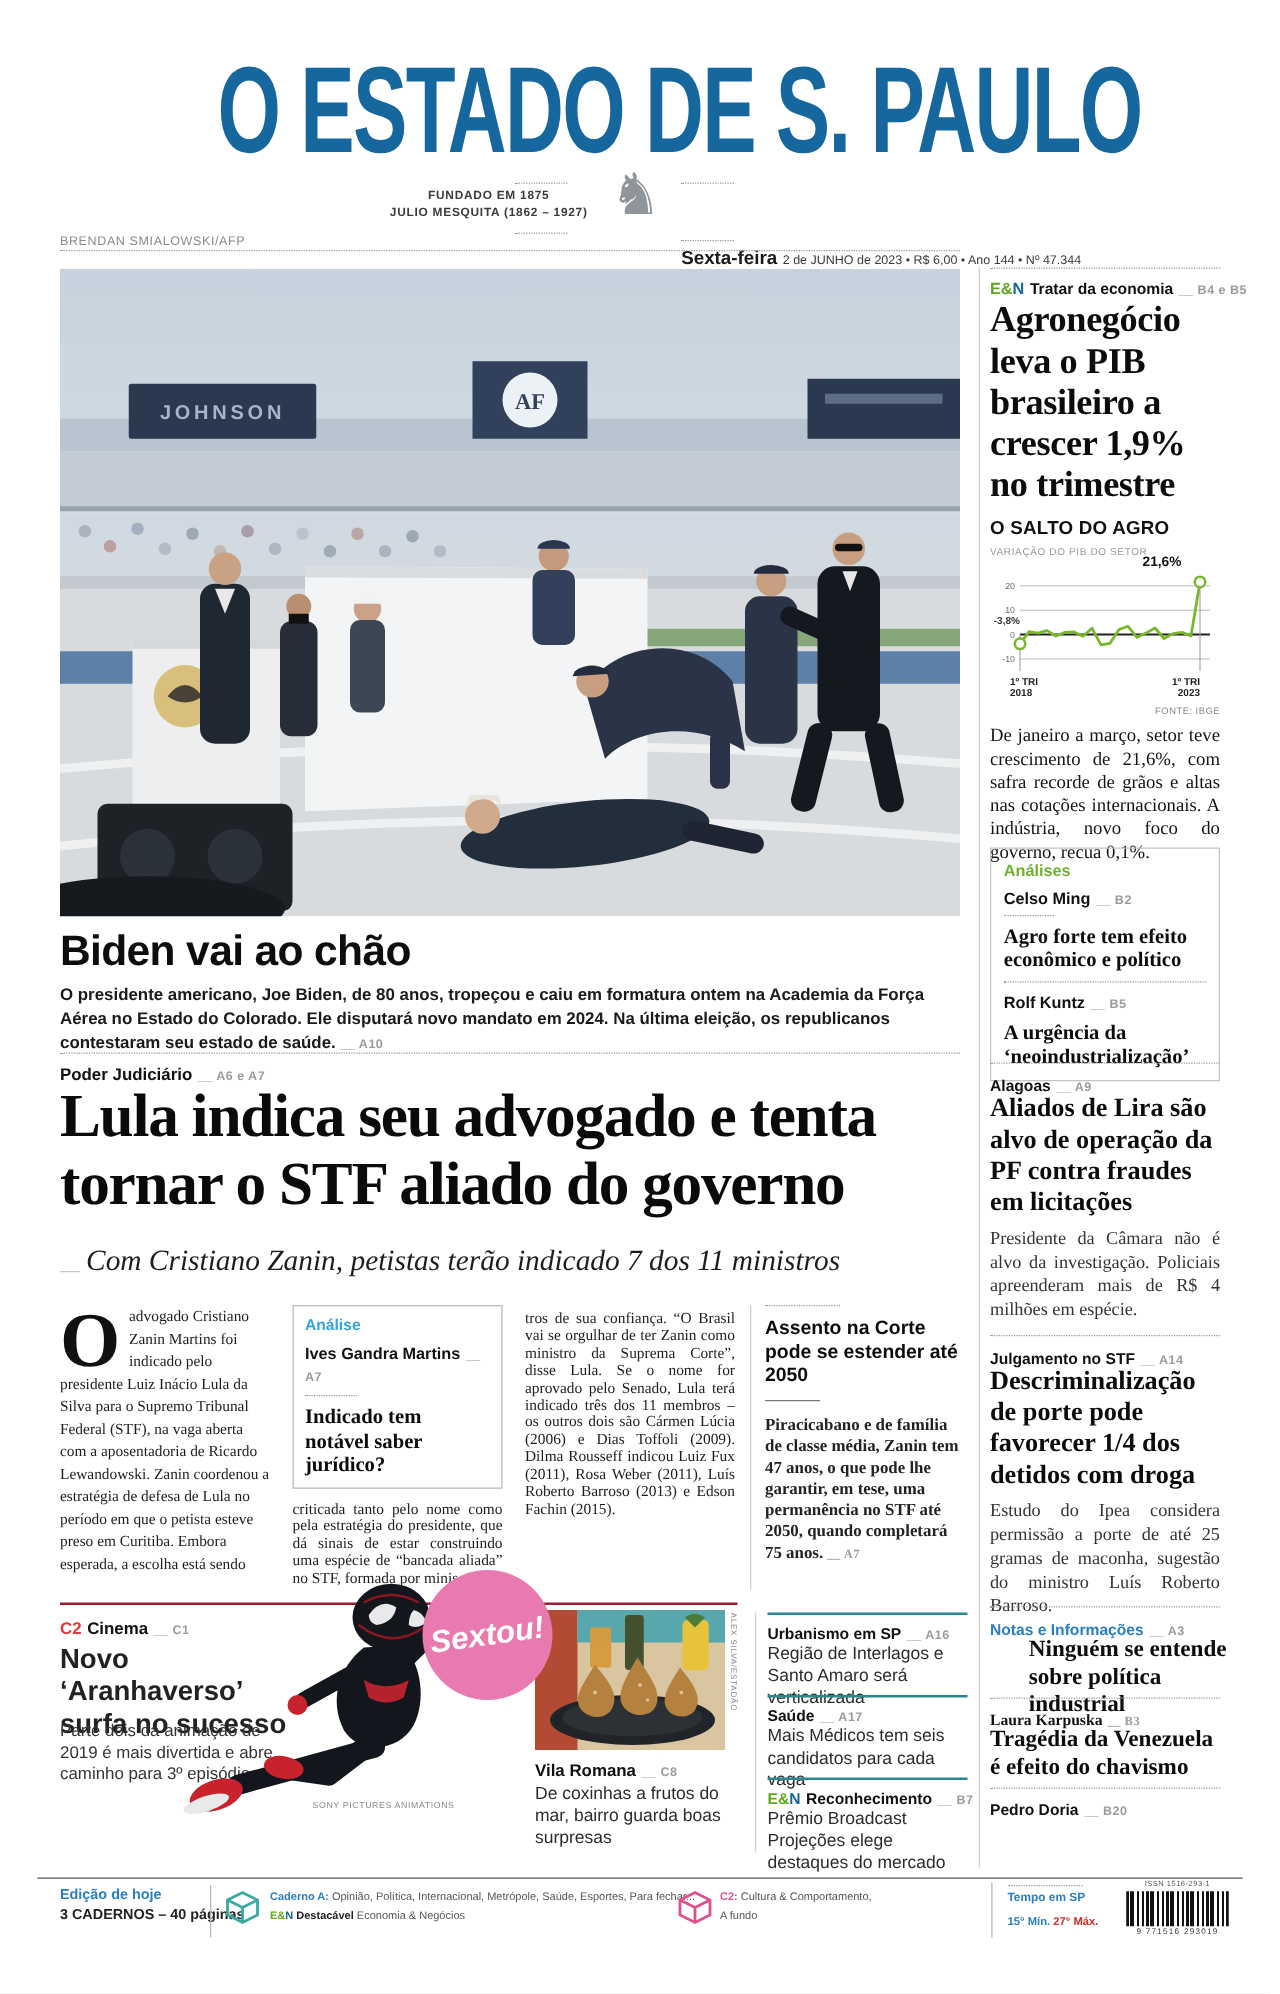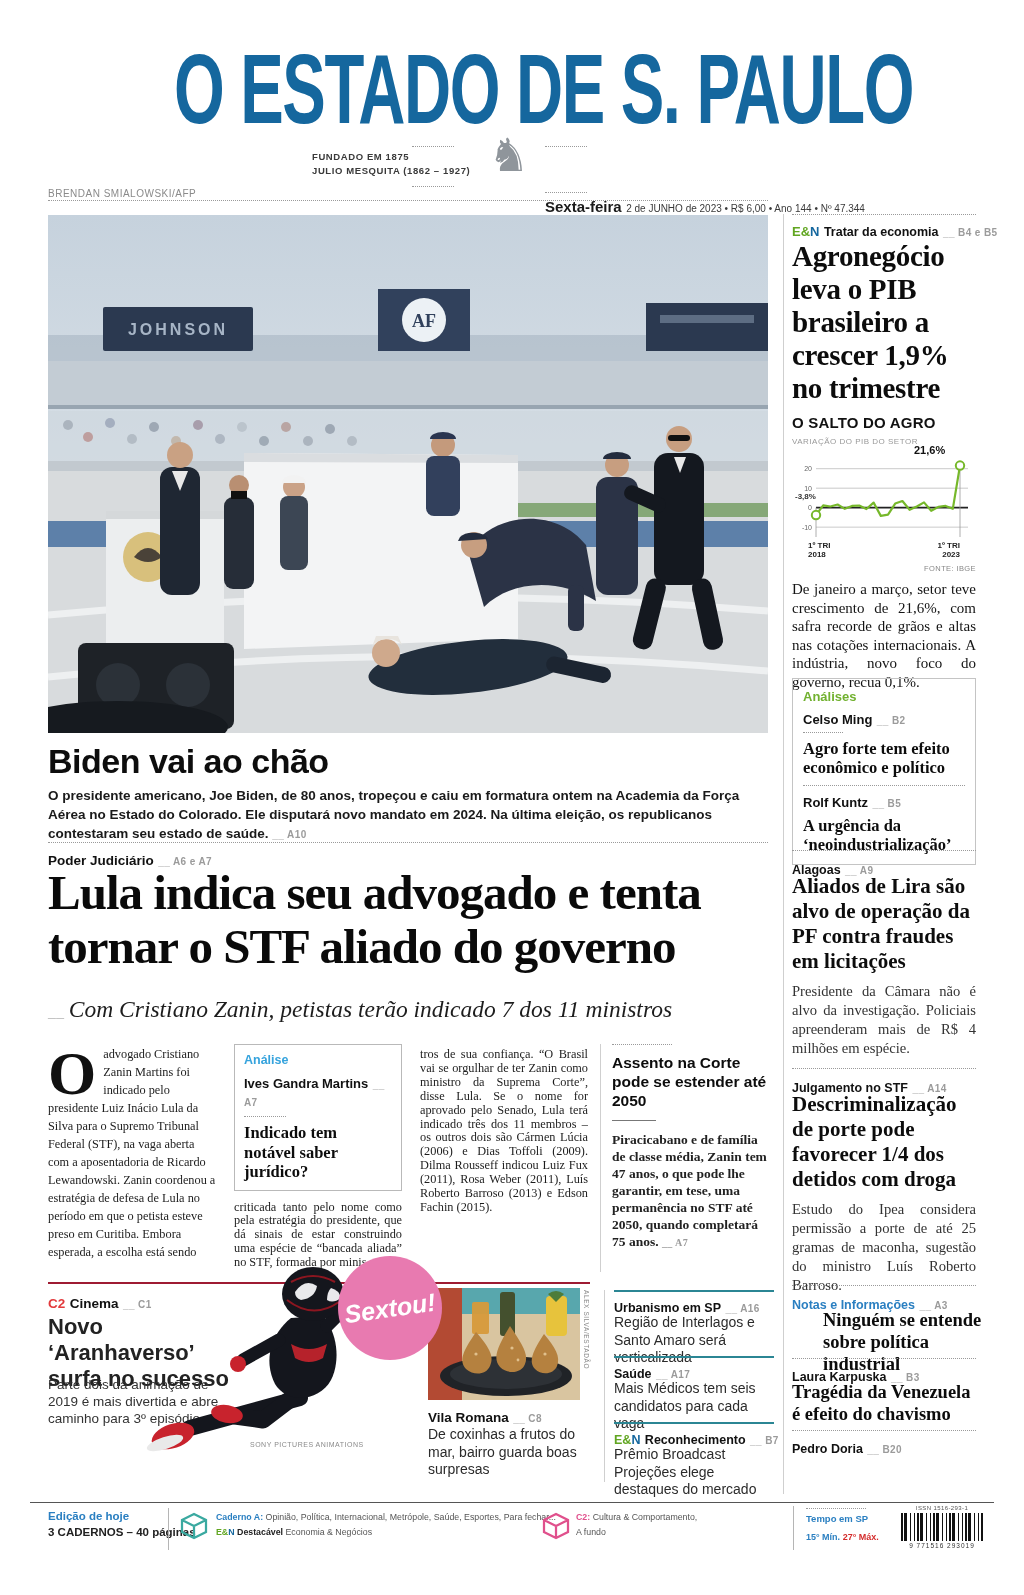--- a/index.html
+++ b/index.html
@@ -28,21 +28,21 @@
 </style>
 </head>
 <body>
 
 <div id="page">
 
   <div class="abs" style="left:0;top:34px;width:880px;text-align:center;">
     <div style="display:inline-block;font-weight:bold;font-size:96px;letter-spacing:-2px;color:#15679e;transform:scale(0.68,1.02);transform-origin:center;white-space:nowrap;">O ESTADO DE S. PAULO</div>
   </div>
   <div class="abs dot" style="left:412px;top:146px;width:42px;"></div>
-  <div class="abs" style="left:312px;top:151px;width:182px;text-align:left;">
+  <div class="abs" style="left:300px;top:151px;width:182px;text-align:center;">
     <div style="font-size:9.5px;font-weight:bold;color:#3a3a3a;letter-spacing:.6px;">FUNDADO EM 1875</div>
     <div style="font-size:9.5px;font-weight:bold;color:#3a3a3a;letter-spacing:.6px;margin-top:3px;">JULIO MESQUITA (1862 – 1927)</div>
   </div>
   <div class="abs dot" style="left:412px;top:186px;width:42px;"></div>
   <div class="abs" style="left:488px;top:132px;font-family:'DejaVu Sans',sans-serif;font-size:46px;color:#8f959b;line-height:1;">♞</div>
   <div class="abs dot" style="left:545px;top:146px;width:42px;"></div>
   <div class="abs" style="left:545px;top:151px;width:430px;margin-top:47px;">
     <div style="white-space:nowrap;">
       <span style="font-size:15px;font-weight:bold;color:#1a1a1a;">Sexta-feira</span>
       <span style="font-size:10px;color:#3a3a3a;">2 de JUNHO de 2023 • R$ 6,00 • Ano 144 • Nº 47.344</span>
@@ -261,21 +261,21 @@
   <div class="abs railhead" style="left:792px;top:1092px;width:184px;font-size:21px;line-height:25px;">Descriminalização de porte pode favorecer 1/4 dos detidos com droga</div>
   <div class="abs gray-serif" style="left:792px;top:1200px;width:184px;text-align:justify;">Estudo do Ipea considera permissão a porte de até 25 gramas de maconha, sugestão do ministro Luís Roberto Barroso.</div>
 
   <div class="abs dot" style="left:792px;top:1285px;width:184px;"></div>
   <div class="abs" style="left:792px;top:1295px;">
     <span class="kick blue" style="font-size:12.5px;">Notas e Informações</span>
     <span class="ref">__ A3</span>
   </div>
   <div class="abs railhead" style="left:792px;top:1309px;width:184px;font-size:18.5px;line-height:22px;margin-left:31px;">Ninguém se entende sobre política industrial</div>
   <div class="abs dot" style="left:792px;top:1358px;width:184px;"></div>
-  <div class="abs" style="left:792px;top:1367px;">
+  <div class="abs" style="left:792px;top:1367px;font-family:Liberation Serif, serif;">
     <span class="kick" style="font-size:12.5px;">Laura Karpuska</span>
     <span class="ref">__ B3</span>
   </div>
   <div class="abs railhead" style="left:792px;top:1381px;width:184px;font-size:18.5px;line-height:22px;">Tragédia da Venezuela é efeito do chavismo</div>
   <div class="abs dot" style="left:792px;top:1430px;width:184px;"></div>
   <div class="abs" style="left:792px;top:1439px;">
     <span class="kick" style="font-size:12.5px;">Pedro Doria</span>
     <span class="ref">__ B20</span>
   </div>
 

